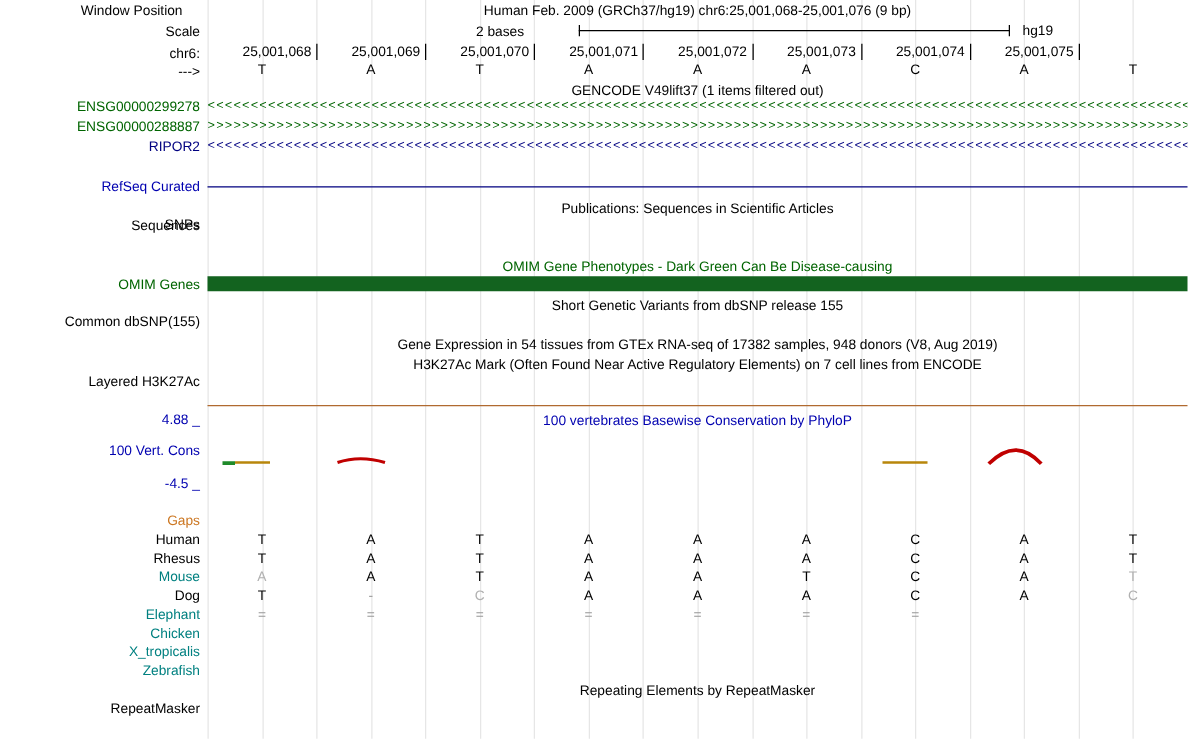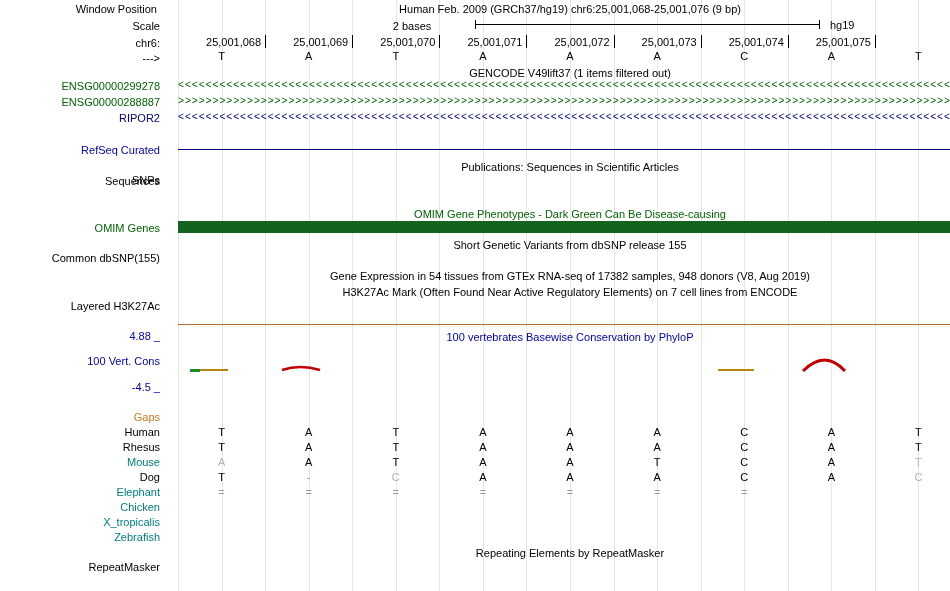--- a/index.html
+++ b/index.html
@@ -32,21 +32,21 @@
   }
   .labelcol {
     position: absolute;
     left: 0;
     top: 0;
     width: 166px;
     height: 591px;
   }
   .track-area {
     position: absolute;
-    left: 178px;
+    left: 166px;
     top: 0;
     width: 624px;
     height: 591px;
   }
   .centered {
     position: absolute;
     left: 0;
     width: 784px;
     text-align: center;
     white-space: nowrap;
@@ -172,21 +172,21 @@
       <div class="gridline" style="left: 218px;"></div>
       <div class="gridline" style="left: 305px;"></div>
       <div class="gridline" style="left: 392px;"></div>
       <div class="gridline" style="left: 479px;"></div>
       <div class="gridline" style="left: 566px;"></div>
       <div class="gridline" style="left: 653px;"></div>
       <div class="gridline" style="left: 740px;"></div>
     </div>
 
   <div class="labelcol">
-    <div class="label" style="top:3px; right:9px;">Window Position</div>
+    <div class="label" style="top:3px; right:20px;">Window Position</div>
     <div class="label" style="top:20px; right:6px;">Scale</div>
     <div class="label" style="top:37px; right:6px;">chr6:</div>
     <div class="label" style="top:52px; right:6px;">---&gt;</div>
 
     <div class="label green" style="top:80px; right:6px;">ENSG00000299278</div>
     <div class="label green" style="top:96px; right:6px;">ENSG00000288887</div>
     <div class="label darkblue" style="top:112px; right:6px;">RIPOR2</div>
 
     <div class="label blue" style="top:144px; right:6px;">RefSeq Curated</div>
 

